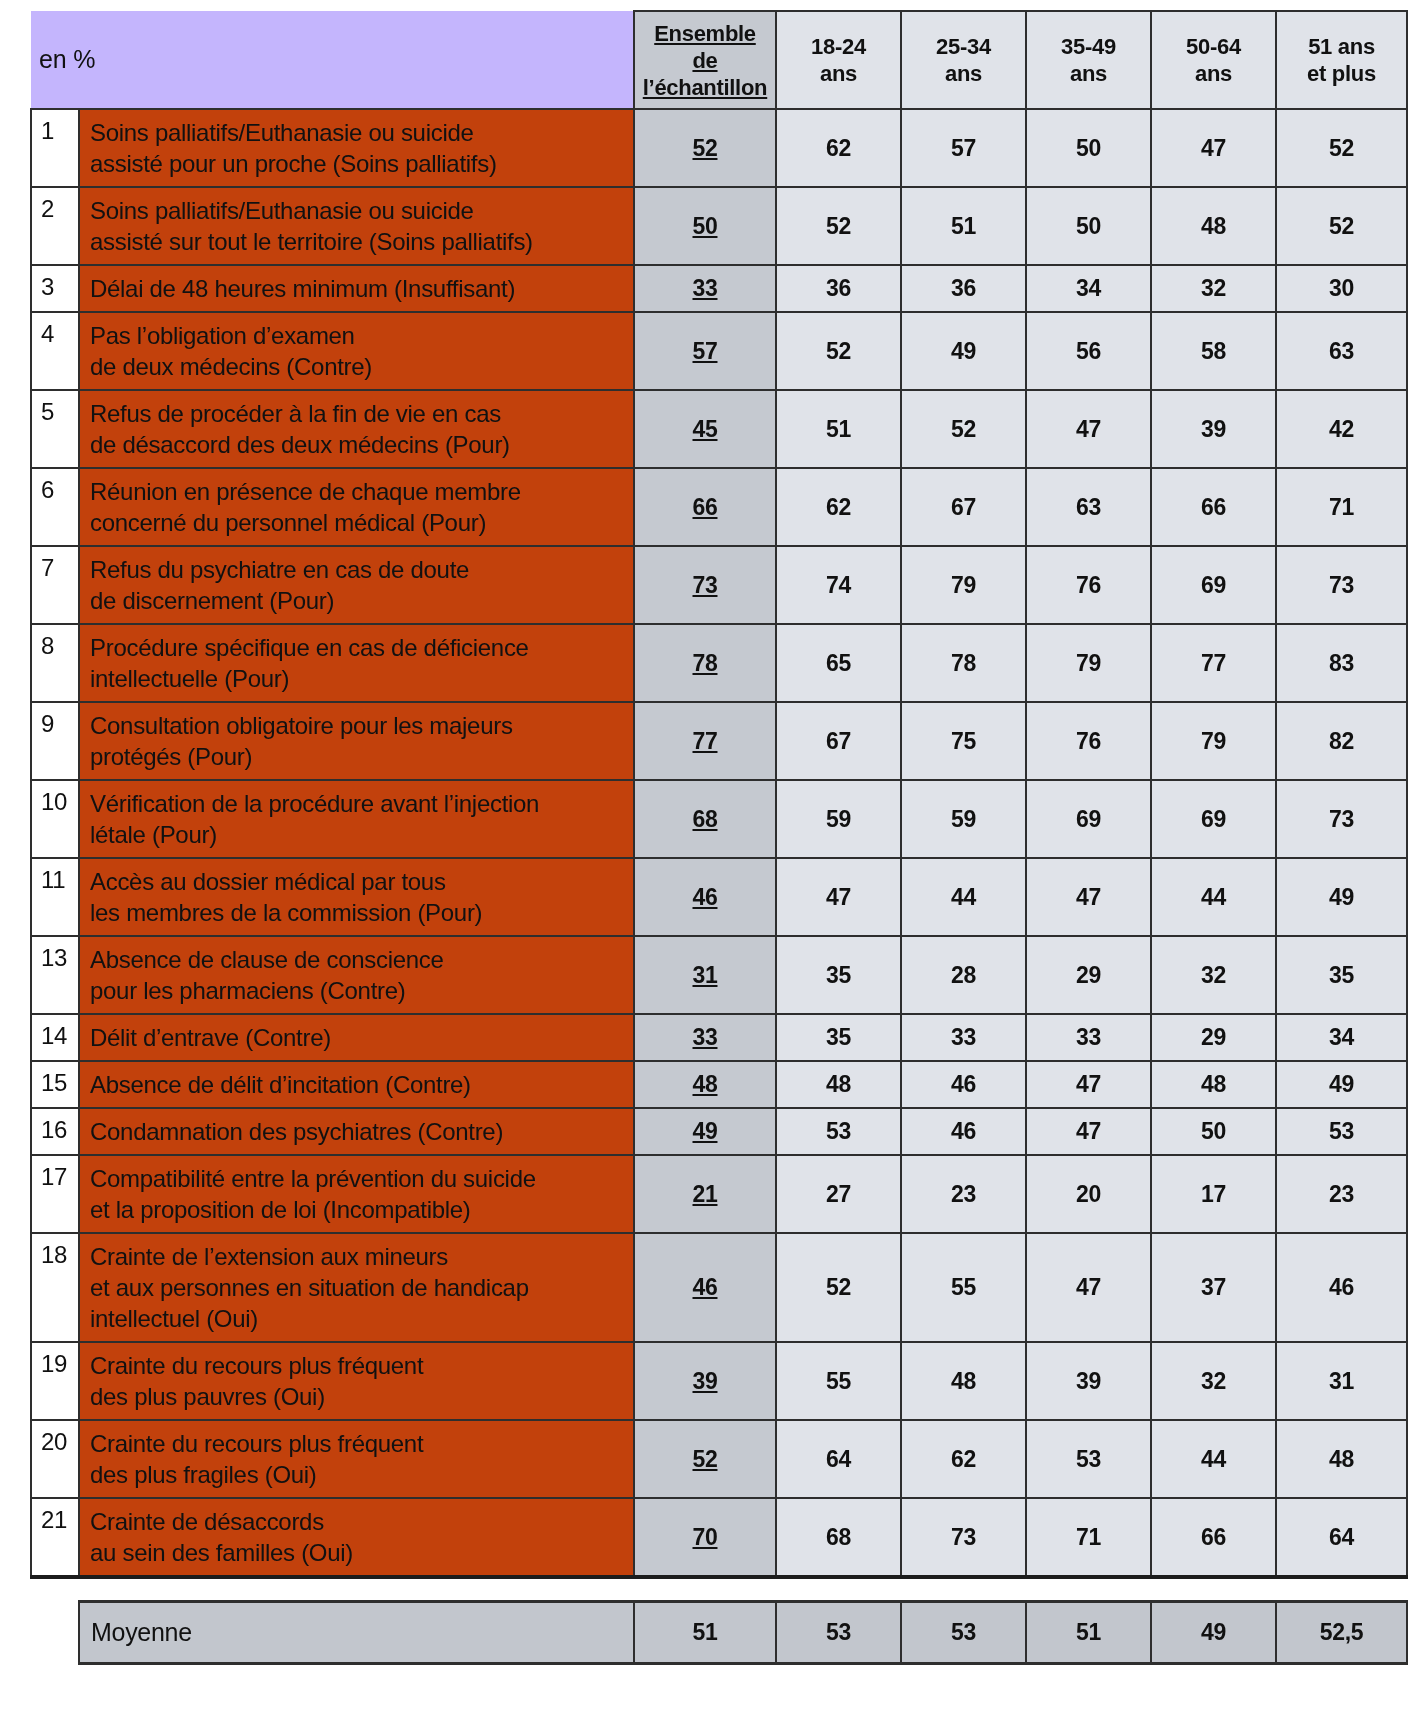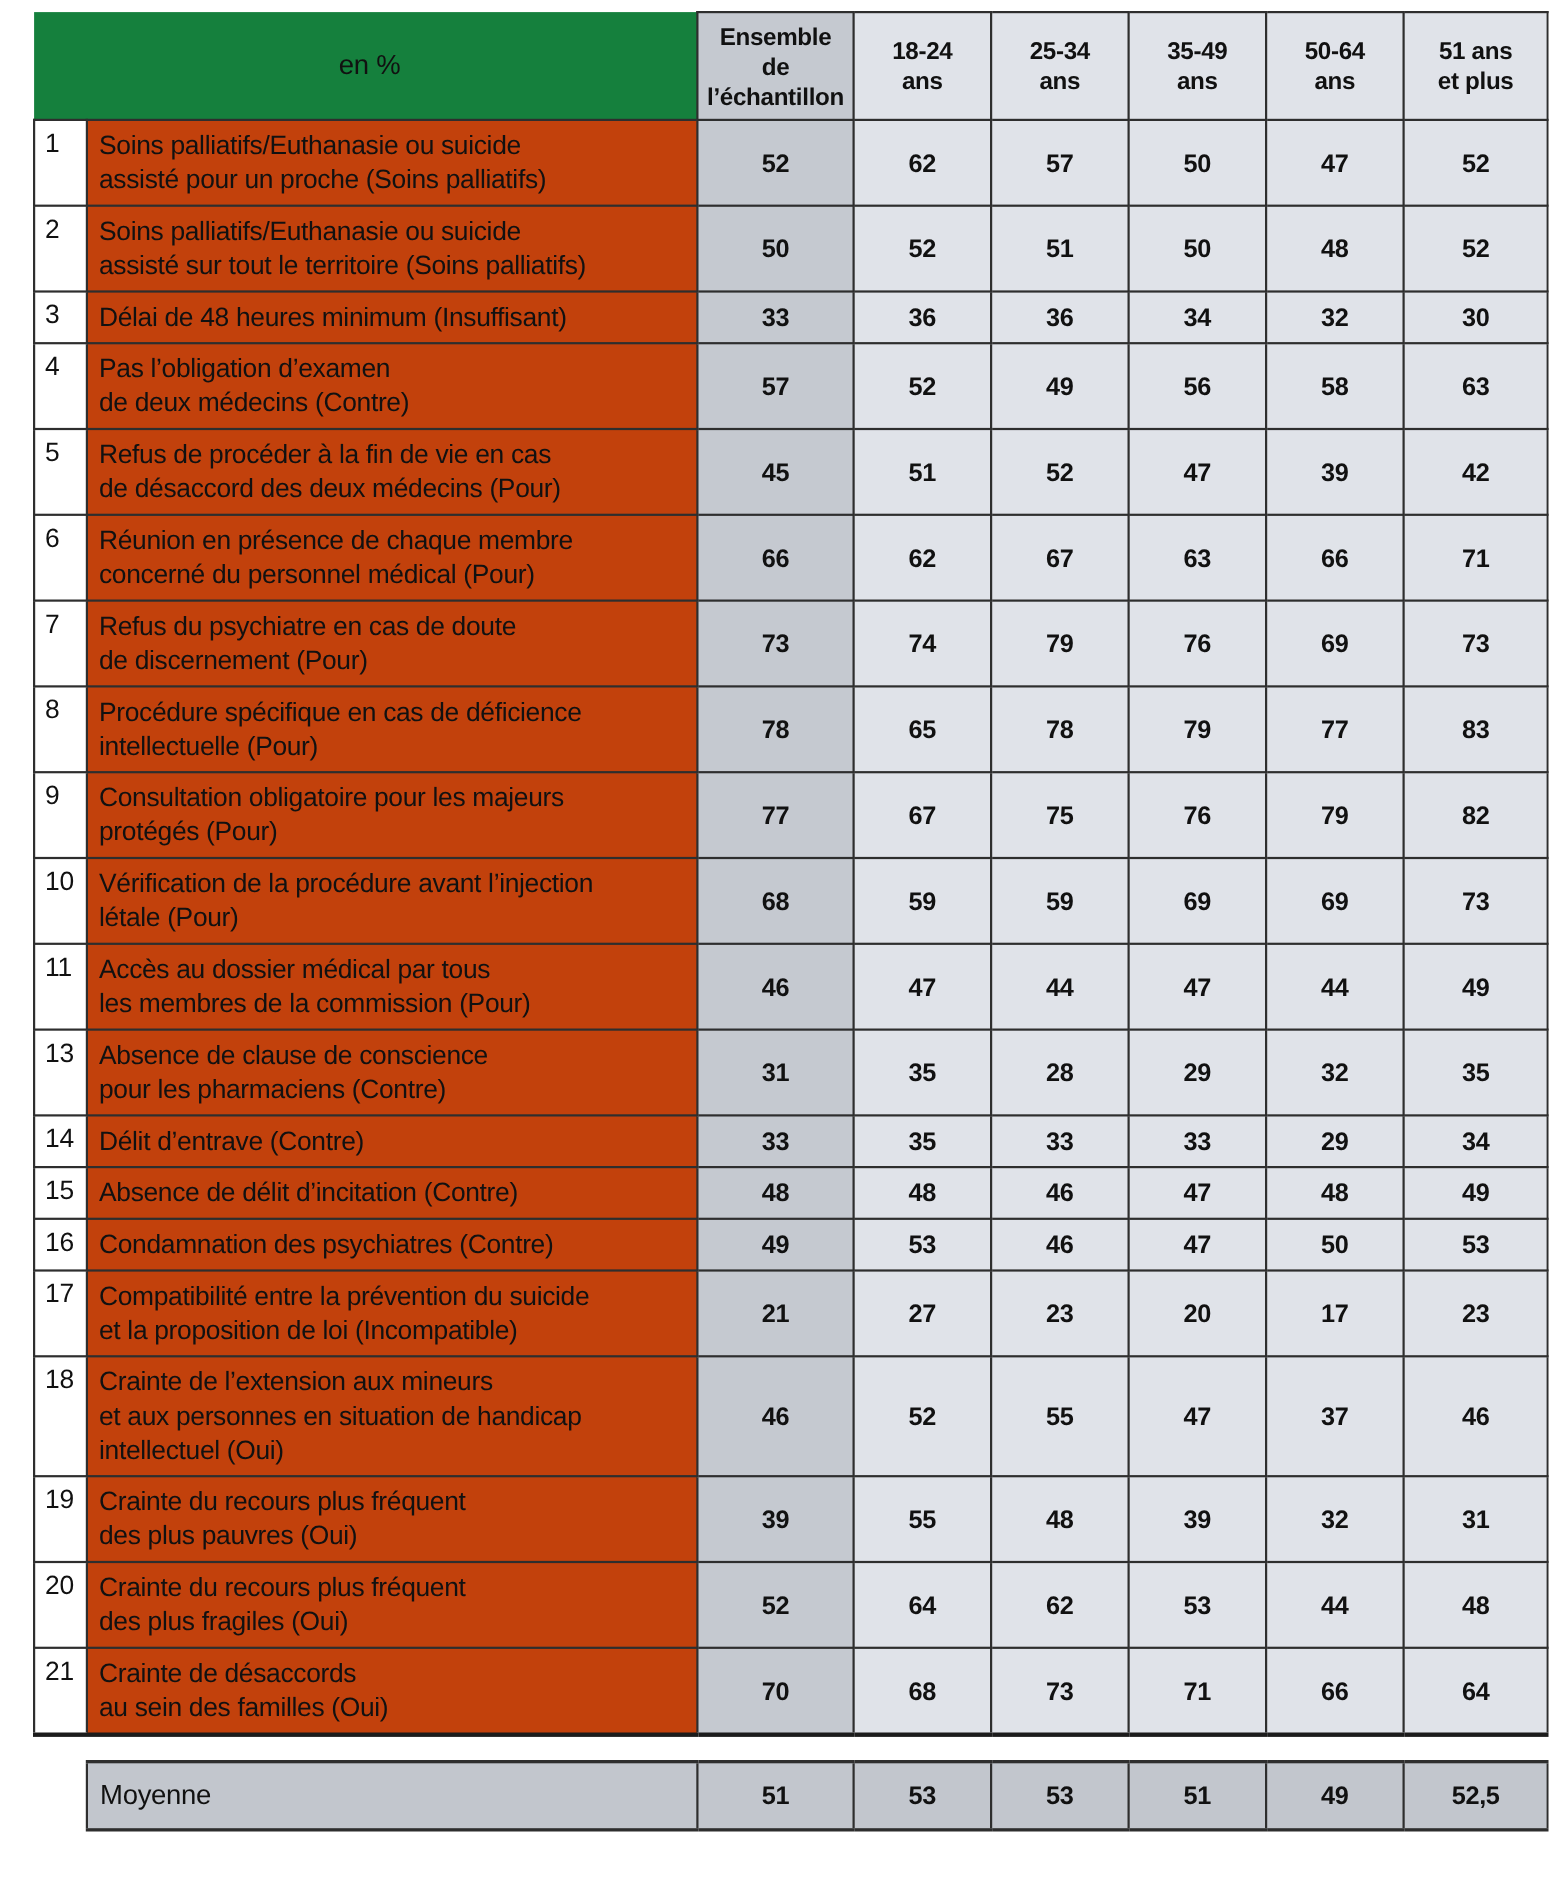--- a/index.html
+++ b/index.html
@@ -24,42 +24,42 @@
   .main {
     width: 1376px;
     margin: 10px 0 0 30px;
   }
   .main th, .main td {
     border: 2px solid var(--border, #2e2e2e);
   }
   
   th.no-cell {
     border: none;
-    background: #15803d;
-    text-align: center;
+    background: #c4b5fd;
+    text-align: left;
     vertical-align: middle;
     padding: 0 0 0 8px;
   }
   .unit {
     font-size: 25px;
     font-weight: normal;
     letter-spacing: -0.2px;
   }
   th.hdr {
     font-size: 22px;
     font-weight: bold;
     line-height: 27px;
     text-align: center;
     vertical-align: middle;
     white-space: pre-line;
     letter-spacing: -0.3px;
     padding: 6px 2px;
     height: 84px;
   }
-  .ens  { background: var(--ensemble-fill, #c5c9d0); }
+  .ens  { background: var(--ensemble-fill, #c5c9d0); text-decoration: underline; }
   .age  { background: var(--age-fill, #e0e3e9); }
   td.num {
     font-size: 24px;
     text-align: left;
     vertical-align: top;
     padding: 7px 4px 7px 9px;
     background: #fff;
     letter-spacing: -0.3px;
   }
   td.desc {

